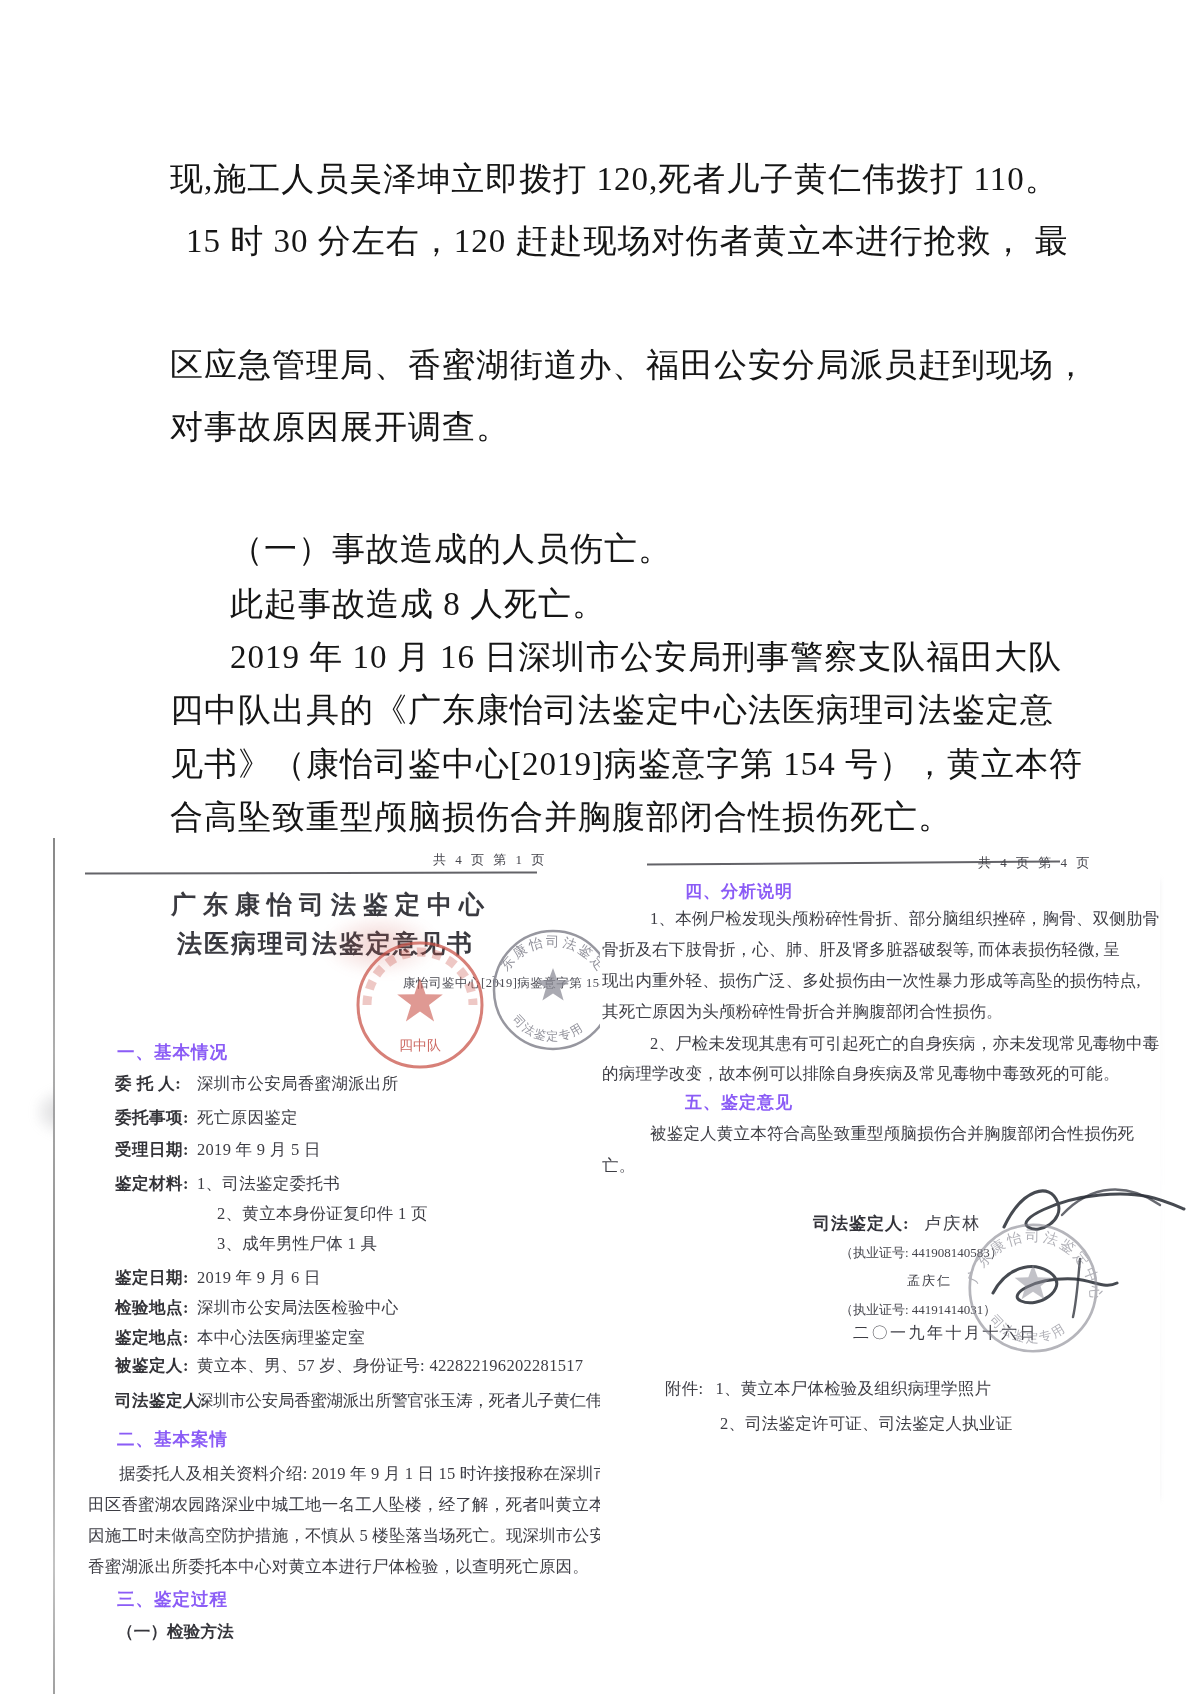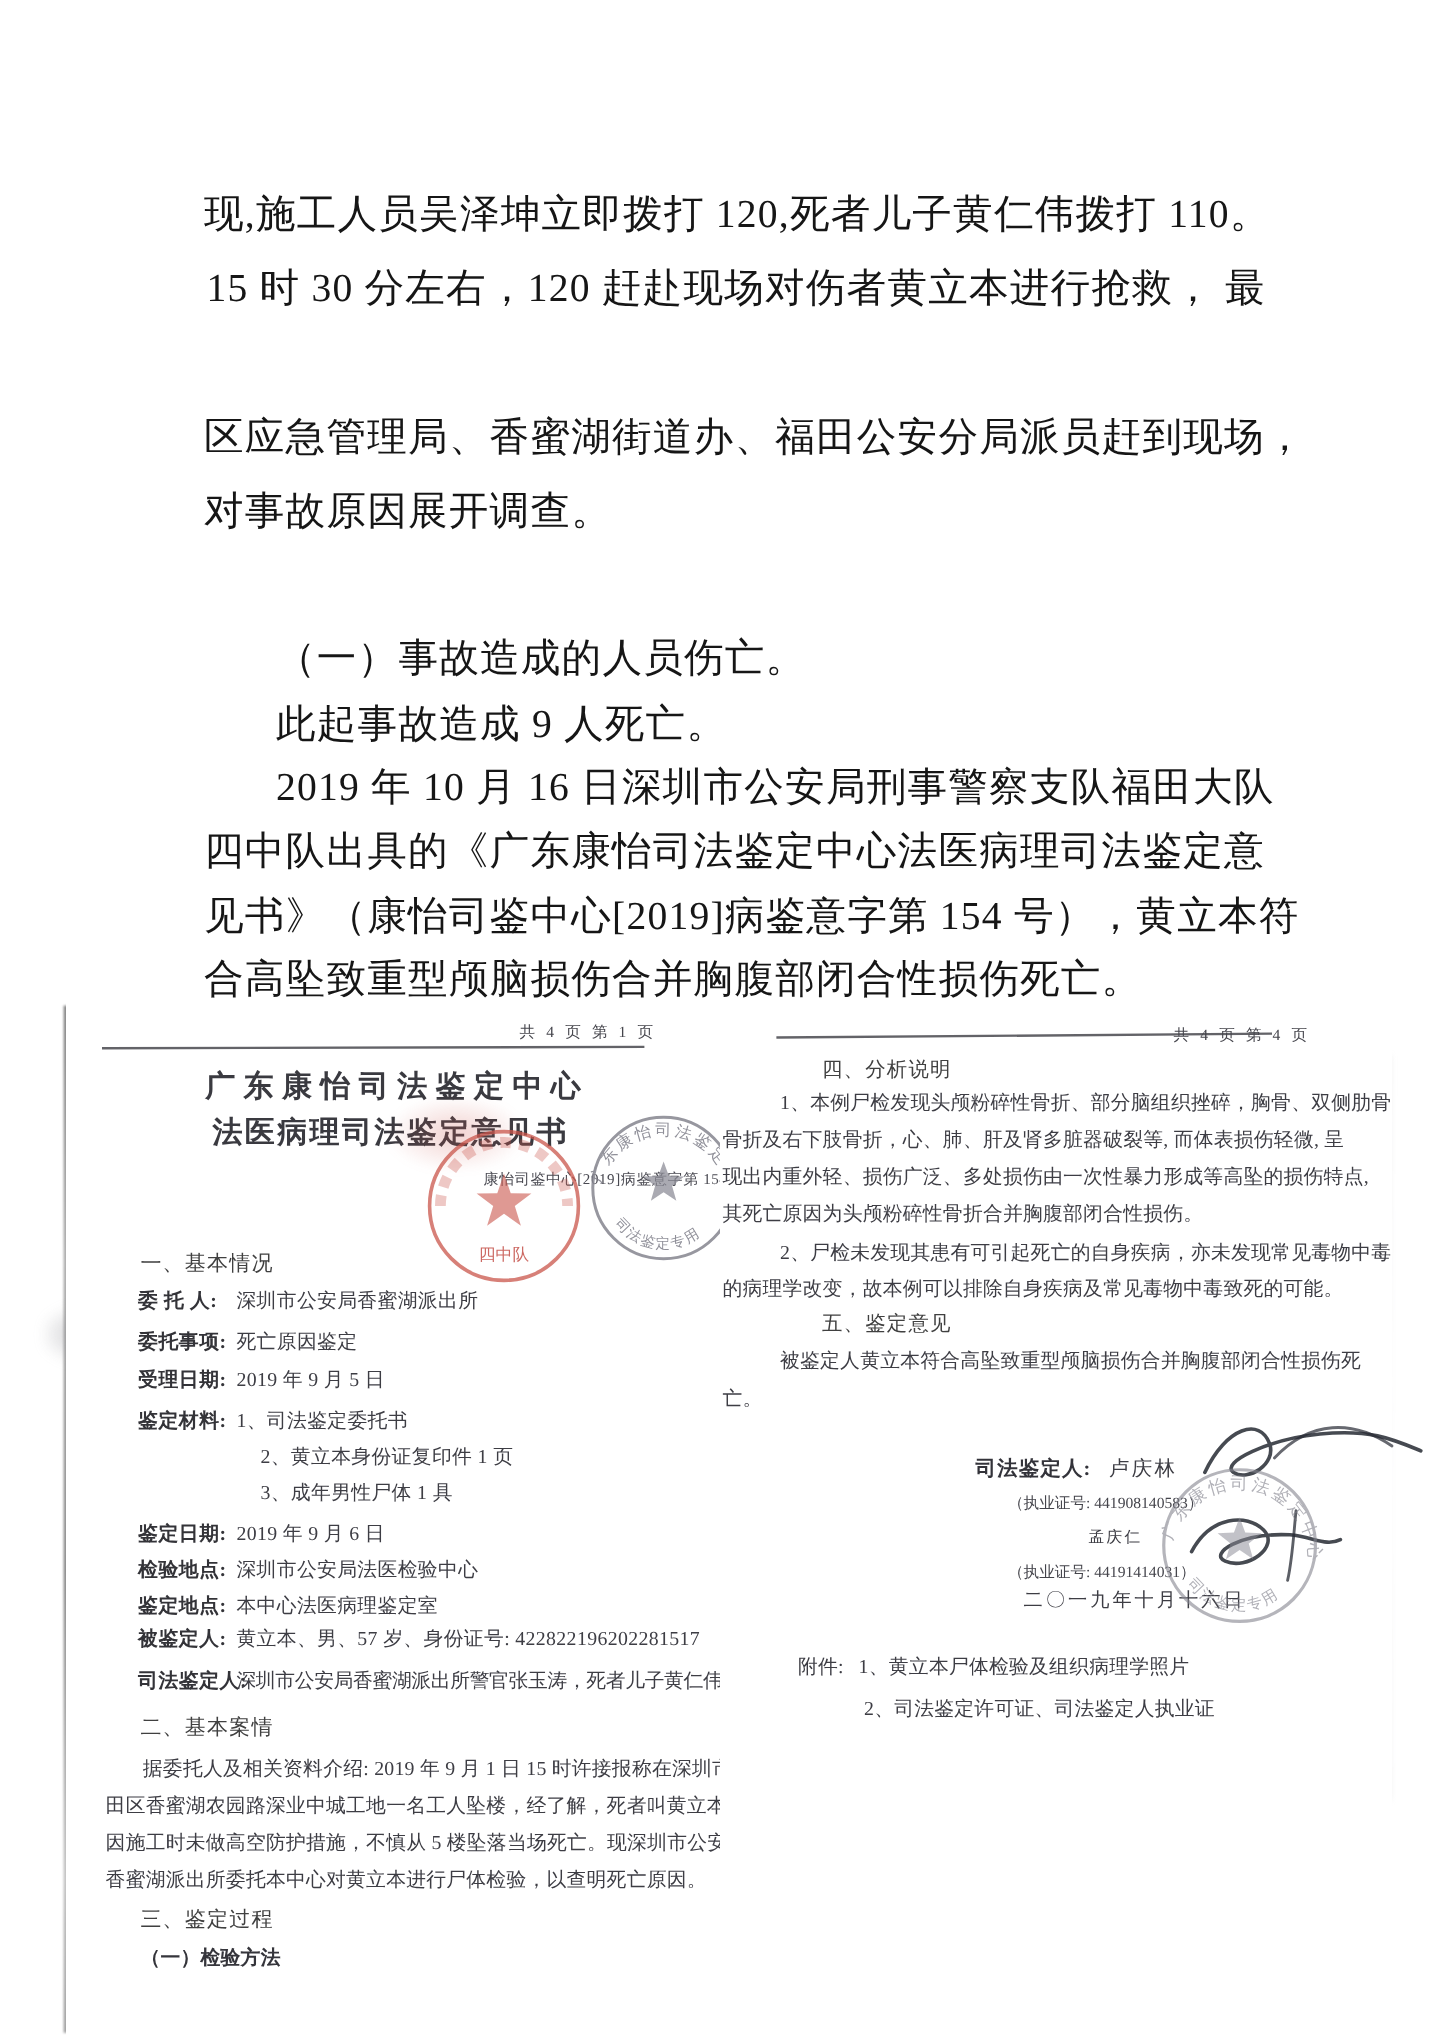--- a/index.html
+++ b/index.html
@@ -7,41 +7,41 @@
           font-family:"Liberation Serif","DejaVu Serif",serif;color:#151515;}
   .mline{position:absolute;font-size:33px;line-height:1.2;letter-spacing:1px;white-space:nowrap;color:#161616;}
   .mhead{font-family:"Liberation Sans","DejaVu Sans",sans-serif;font-weight:bold;color:#0d0d0d;letter-spacing:1.5px;}
   
   .scanpage{position:absolute;background:#ffffff;filter:blur(0.3px);}
   .s-h{position:absolute;font-size:13px;color:#45454c;letter-spacing:3px;white-space:nowrap;}
   .rule{position:absolute;height:2px;background:#3c3c42;opacity:.8;}
   .p-title{position:absolute;font-family:"Liberation Sans","DejaVu Sans",sans-serif;font-weight:bold;
            color:#3a3a40;white-space:nowrap;}
   .docno{position:absolute;font-size:12.5px;color:#4a4a52;white-space:nowrap;letter-spacing:.5px;}
-  .sec{position:absolute;font-family:"Liberation Sans","DejaVu Sans",sans-serif;font-weight:normal;
-       font-size:17.5px;color:#404040;white-space:nowrap;letter-spacing:1px;}
+  .sec{position:absolute;font-family:"Liberation Sans","DejaVu Sans",sans-serif;font-weight:bold;
+       font-size:17.5px;color:#8b5cf6;white-space:nowrap;letter-spacing:1px;}
   .p1row{position:absolute;left:60px;white-space:nowrap;font-size:16.5px;color:#3d3d44;}
   .p1row .lb{font-weight:bold;color:#333338;display:inline-block;width:78px;letter-spacing:.5px;}
   .p1row .vl{margin-left:4px;letter-spacing:.3px;}
   .bodyline{position:absolute;font-size:16.5px;color:#3d3d44;white-space:nowrap;letter-spacing:.2px;}
   .lic{position:absolute;font-size:13px;color:#45454c;white-space:nowrap;}
   .stamp{position:absolute;}
   .smudge{position:absolute;pointer-events:none;}
 </style>
 </head>
 <body>
 
 <div id="canvas">
 
   <div class="mline" style="left:170px;top:160px;">现,施工人员吴泽坤立即拨打 120,死者儿子黄仁伟拨打 110。</div>
-  <div class="mline" style="left:172px;top:222px;">15 时 30 分左右，120 赶赴现场对伤者黄立本进行抢救， 最</div>
+  <div class="mline" style="left:186px;top:222px;">15 时 30 分左右，120 赶赴现场对伤者黄立本进行抢救， 最</div>
   <div class="mline" style="left:170px;top:408px;">对事故原因展开调查。</div>
   <div class="mline" style="left:170px;top:346px;">区应急管理局、香蜜湖街道办、福田公安分局派员赶到现场，</div>
   <div class="mline" style="left:230px;top:530px;">（一）事故造成的人员伤亡。</div>
-  <div class="mline" style="left:230px;top:585px;">此起事故造成 9 人死亡。</div>
+  <div class="mline" style="left:230px;top:585px;">此起事故造成 8 人死亡。</div>
   <div class="mline" style="left:230px;top:638px;">2019 年 10 月 16 日深圳市公安局刑事警察支队福田大队</div>
   <div class="mline" style="left:170px;top:691px;">四中队出具的《广东康怡司法鉴定中心法医病理司法鉴定意</div>
   <div class="mline" style="left:170px;top:745px;">见书》（康怡司鉴中心[2019]病鉴意字第 154 号），黄立本符</div>
   <div class="mline" style="left:170px;top:798px;">合高坠致重型颅脑损伤合并胸腹部闭合性损伤死亡。</div>
 
   <div class="smudge" style="left:53px;top:838px;width:4px;height:856px;background:linear-gradient(180deg,#6a6a6a,#9a9a9a 25%,#707070 55%,#b5b5b5 85%,#8a8a8a);filter:blur(.7px);opacity:.8;"></div>
   <div class="smudge" style="left:36px;top:1088px;width:80px;height:48px;background:radial-gradient(ellipse at center,#8d8d92 0%,rgba(160,160,165,.35) 55%,rgba(255,255,255,0) 80%);filter:blur(5px);opacity:.55;"></div>
   <div class="smudge" style="left:1090px;top:1072px;width:34px;height:70px;background:radial-gradient(ellipse at center,#9a9aa0 0%,rgba(255,255,255,0) 75%);filter:blur(5px);opacity:.45;"></div>
   <div class="smudge" style="left:1146px;top:880px;width:12px;height:620px;background:linear-gradient(180deg,rgba(150,150,155,.25),rgba(200,200,205,.12),rgba(150,150,155,.22));filter:blur(3px);"></div>
 

